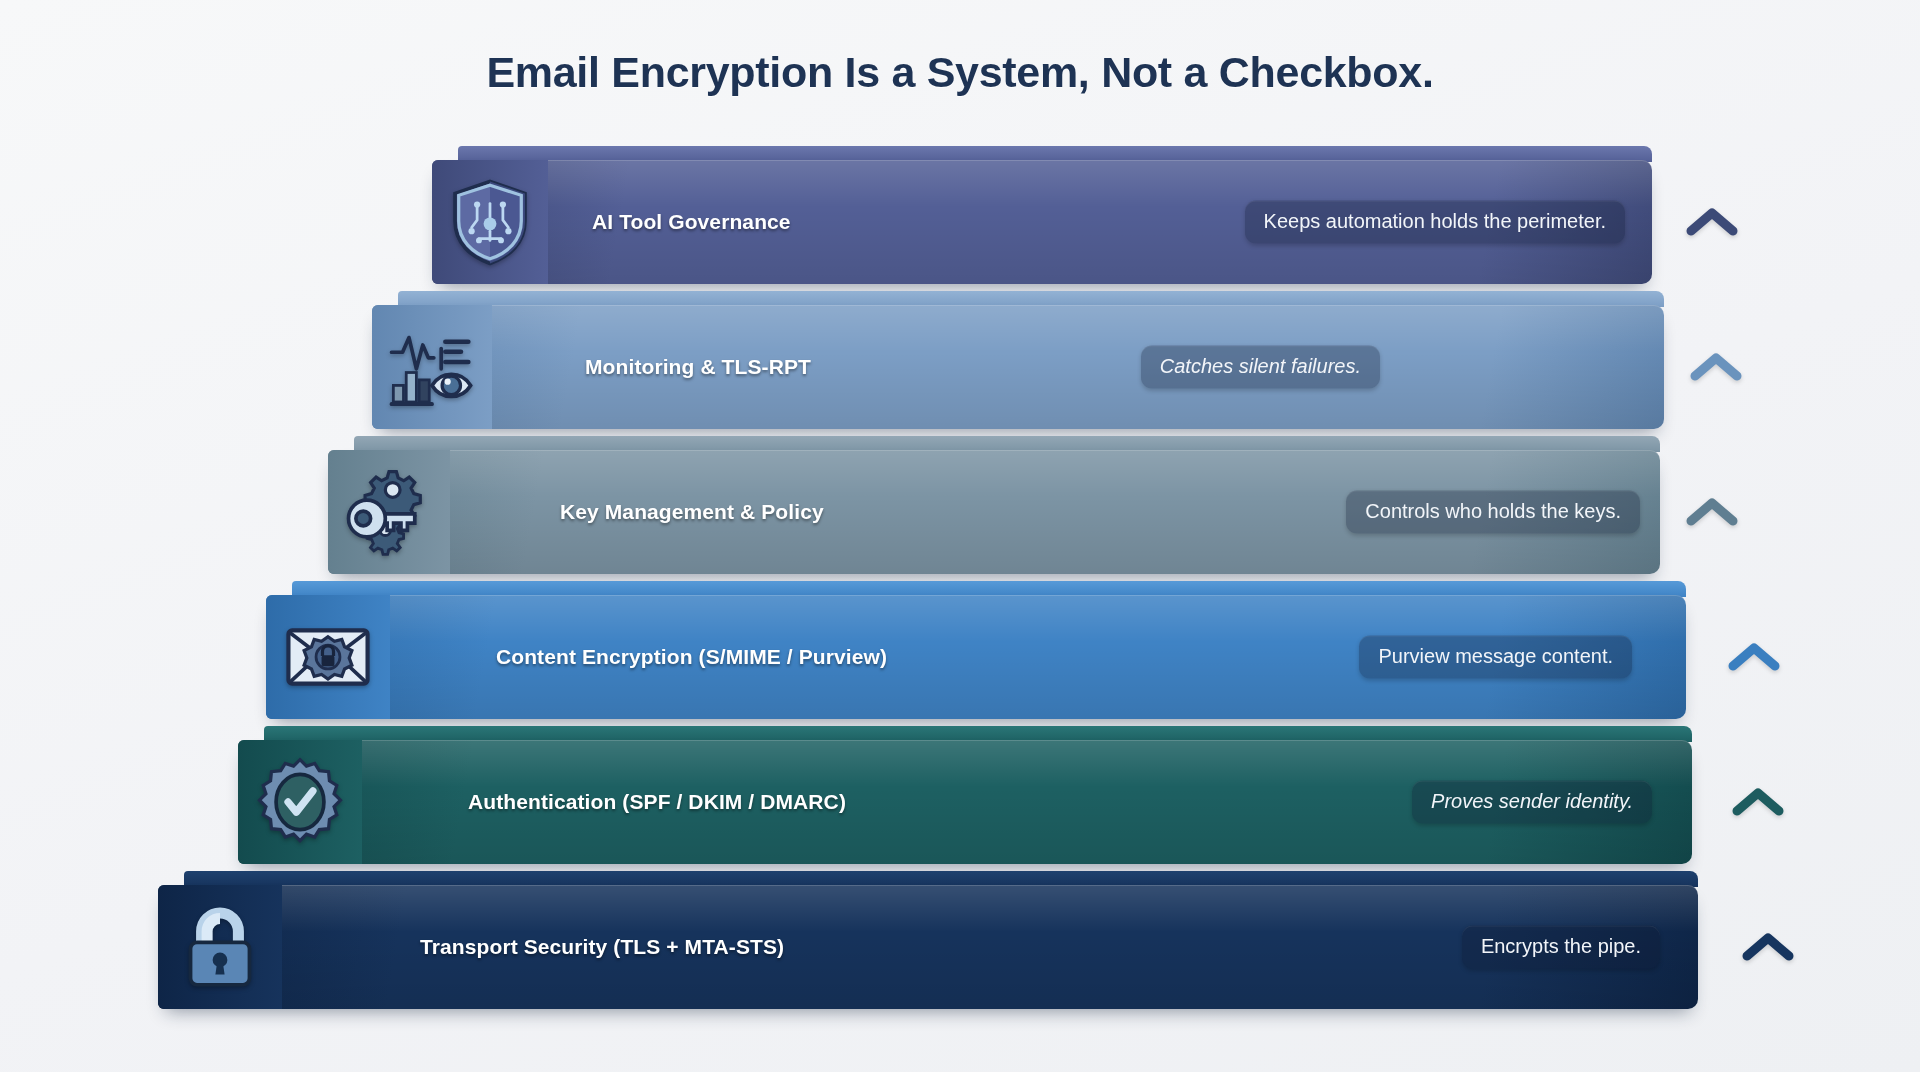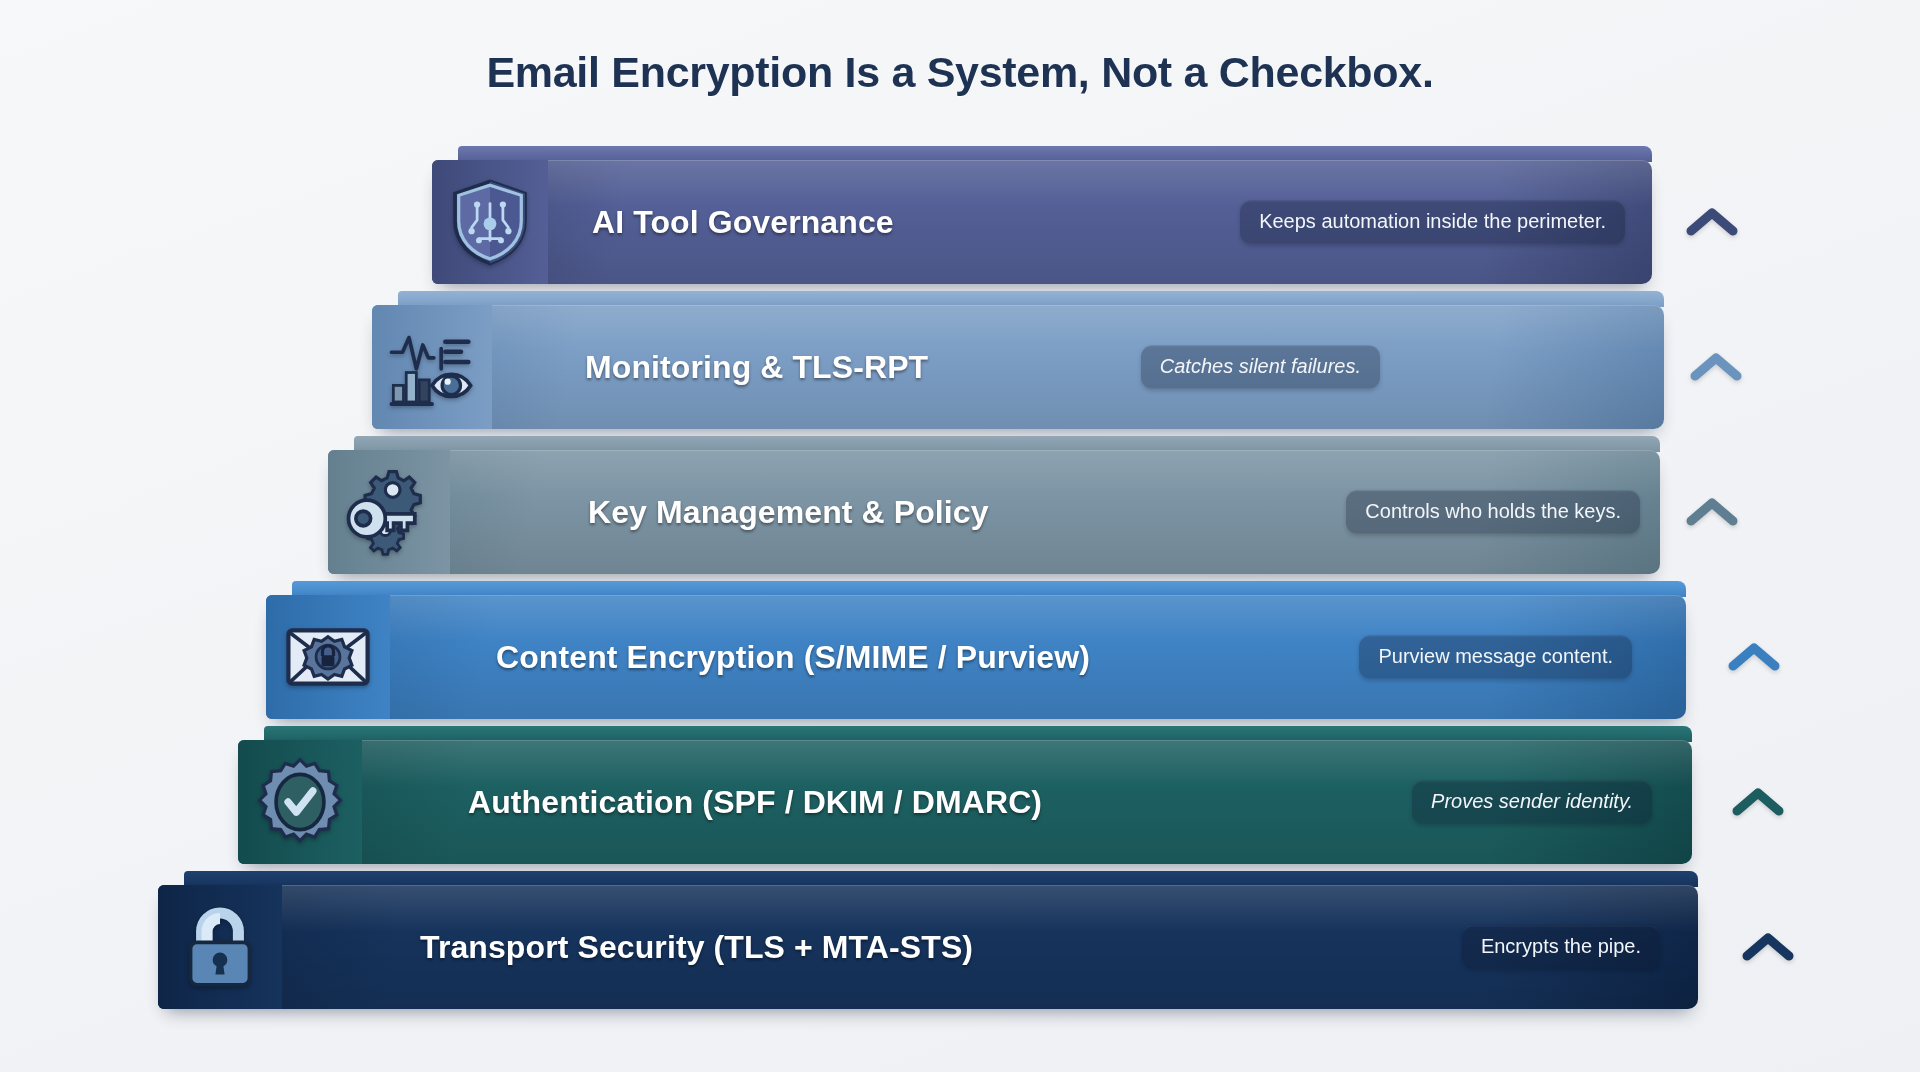--- a/index.html
+++ b/index.html
@@ -50,21 +50,21 @@
 
   .iconbox {
     position:absolute; top:0; height:100%;
     display:flex; align-items:center; justify-content:center;
     border-radius:6px 0 0 6px;
   }
   .iconbox svg { width:92px; height:92px; display:block; filter:drop-shadow(0 2px 2px rgba(0,0,0,.28)); }
 
   .ltitle {
     position:absolute; top:50%; transform:translateY(-50%);
-    font-size:32px; font-weight:bold; color:#ffffff;
+    font-size:21px; font-weight:bold; color:#ffffff;
     white-space:nowrap;
     text-shadow:0 2px 3px rgba(0,0,0,.42);
     letter-spacing:.1px;
     z-index:3;
   }
 
   .badge {
     position:absolute; top:50%; transform:translateY(-50%);
     padding:9px 19px 11px;
     border-radius:11px;
@@ -107,21 +107,21 @@
               <circle cx="36" cy="31" r="3.4"></circle>
               <circle cx="64" cy="31" r="3.4"></circle>
               <circle cx="30" cy="60" r="3.4"></circle>
               <circle cx="70" cy="60" r="3.4"></circle>
               <circle cx="38" cy="70" r="3.2"></circle>
               <circle cx="62" cy="70" r="3.2"></circle>
             </g>
   </svg>
         </div>
         <div class="ltitle" style="left: 160px;">AI Tool Governance</div>
-        <div class="badge" style="right: 27px;">Keeps automation inside the perimeter.</div>
+        <div class="badge" style="right: 27px;">Keeps automation holds the perimeter.</div>
       </div>
       <div class="chev" style="left: 1686px; top: 62px;">
         <svg viewBox="0 0 52 34">
           <path d="M5 26 L26 8 L47 26" fill="none" stroke="#3c4a77" stroke-width="9" stroke-linecap="round" stroke-linejoin="round"></path>
         </svg>
       </div>
       <div class="layer" style="left: 372px; top: 145px; width: 1044px;">
         <div class="topface" style="width: 1266px; left: 26px; background: linear-gradient(rgb(147, 178, 212), rgb(124, 158, 197));"></div>
         <div class="slab" style="left: 0px; width: 1292px; background: linear-gradient(100deg, rgb(98, 135, 177) 0%, rgb(124, 158, 197) 16%, rgb(124, 158, 197) 86%, rgb(98, 135, 177) 100%);"></div>
         <div class="side" style="width: 120px; background: linear-gradient(90deg, rgb(98, 135, 177), rgb(124, 158, 197)); border-radius: 6px 0px 0px 6px;"></div>
@@ -167,21 +167,21 @@
       <path d="M-4-22 h8 l2 8 7 3 7-5 6 6 -5 7 3 7 8 2 v8 l-8 2 -3 7 5 7 -6 6 -7-5 -7 3 -2 8 h-8 l-2-8 -7-3 -7 5 -6-6 5-7 -3-7 -8-2 v-8 l8-2 3-7 -5-7 6-6 7 5 7-3 Z"></path>
       <circle cx="0" cy="0" r="9" fill="#dbe7f2"></circle>
     </g>
     <g stroke="#1f2d4d" stroke-width="4" fill="#cfe0ef">
       <path d="M34 52 h44 v10 h-8 v8 h-7 v-8 h-8 v8 h-7 v-8 h-14 Z"></path>
       <circle cx="26" cy="57" r="20"></circle>
     </g>
     <circle cx="22" cy="57" r="8" fill="#3c5a78" stroke="#1f2d4d" stroke-width="4"></circle>
   </svg>
         </div>
-        <div class="ltitle" style="left: 232px; margin-left: 28px;">Key Management &amp; Policy</div>
+        <div class="ltitle" style="left: 232px;">Key Management &amp; Policy</div>
         <div class="badge" style="right: 20px;">Controls who holds the keys.</div>
       </div>
       <div class="chev" style="left: 1686px; top: 352px;">
         <svg viewBox="0 0 52 34">
           <path d="M5 26 L26 8 L47 26" fill="none" stroke="#5f7e91" stroke-width="9" stroke-linecap="round" stroke-linejoin="round"></path>
         </svg>
       </div>
       <div class="layer" style="left: 266px; top: 435px; width: 1420px;">
         <div class="topface" style="width: 1394px; left: 26px; background: linear-gradient(rgb(87, 154, 216), rgb(63, 131, 197));"></div>
         <div class="slab" style="left: 0px; width: 1420px; background: linear-gradient(100deg, rgb(46, 108, 169) 0%, rgb(63, 131, 197) 16%, rgb(63, 131, 197) 86%, rgb(46, 108, 169) 100%);"></div>

